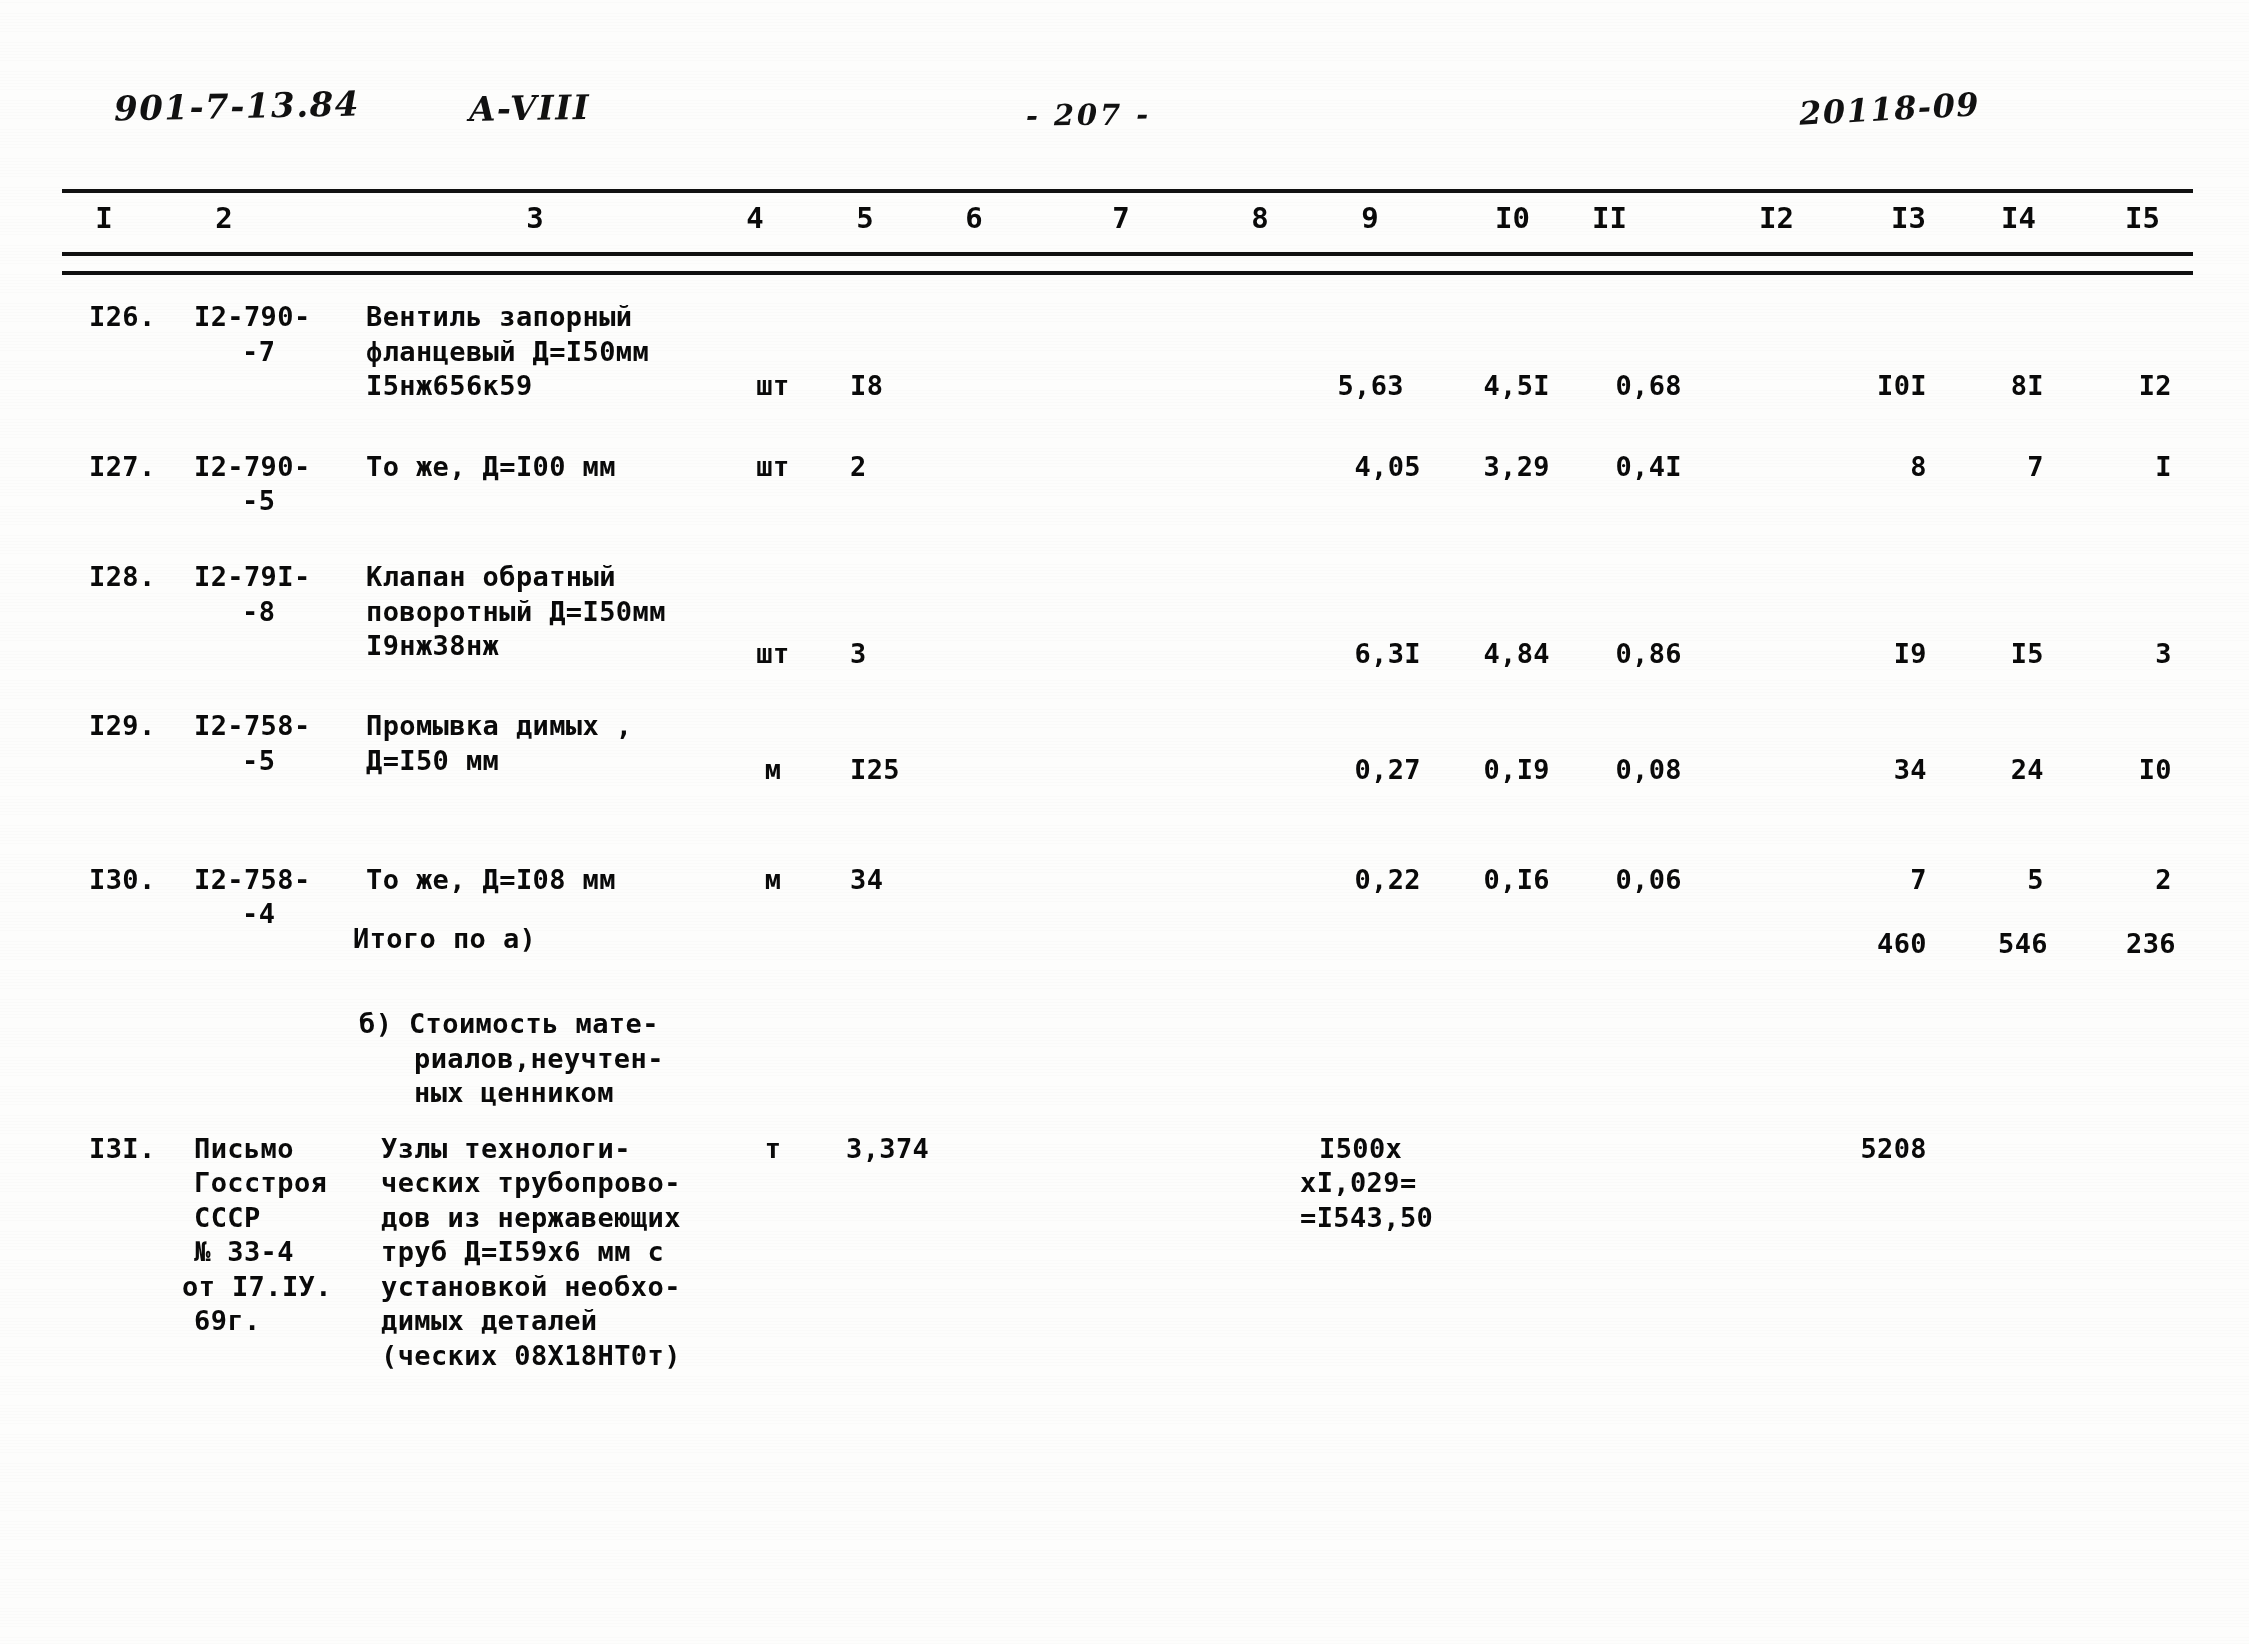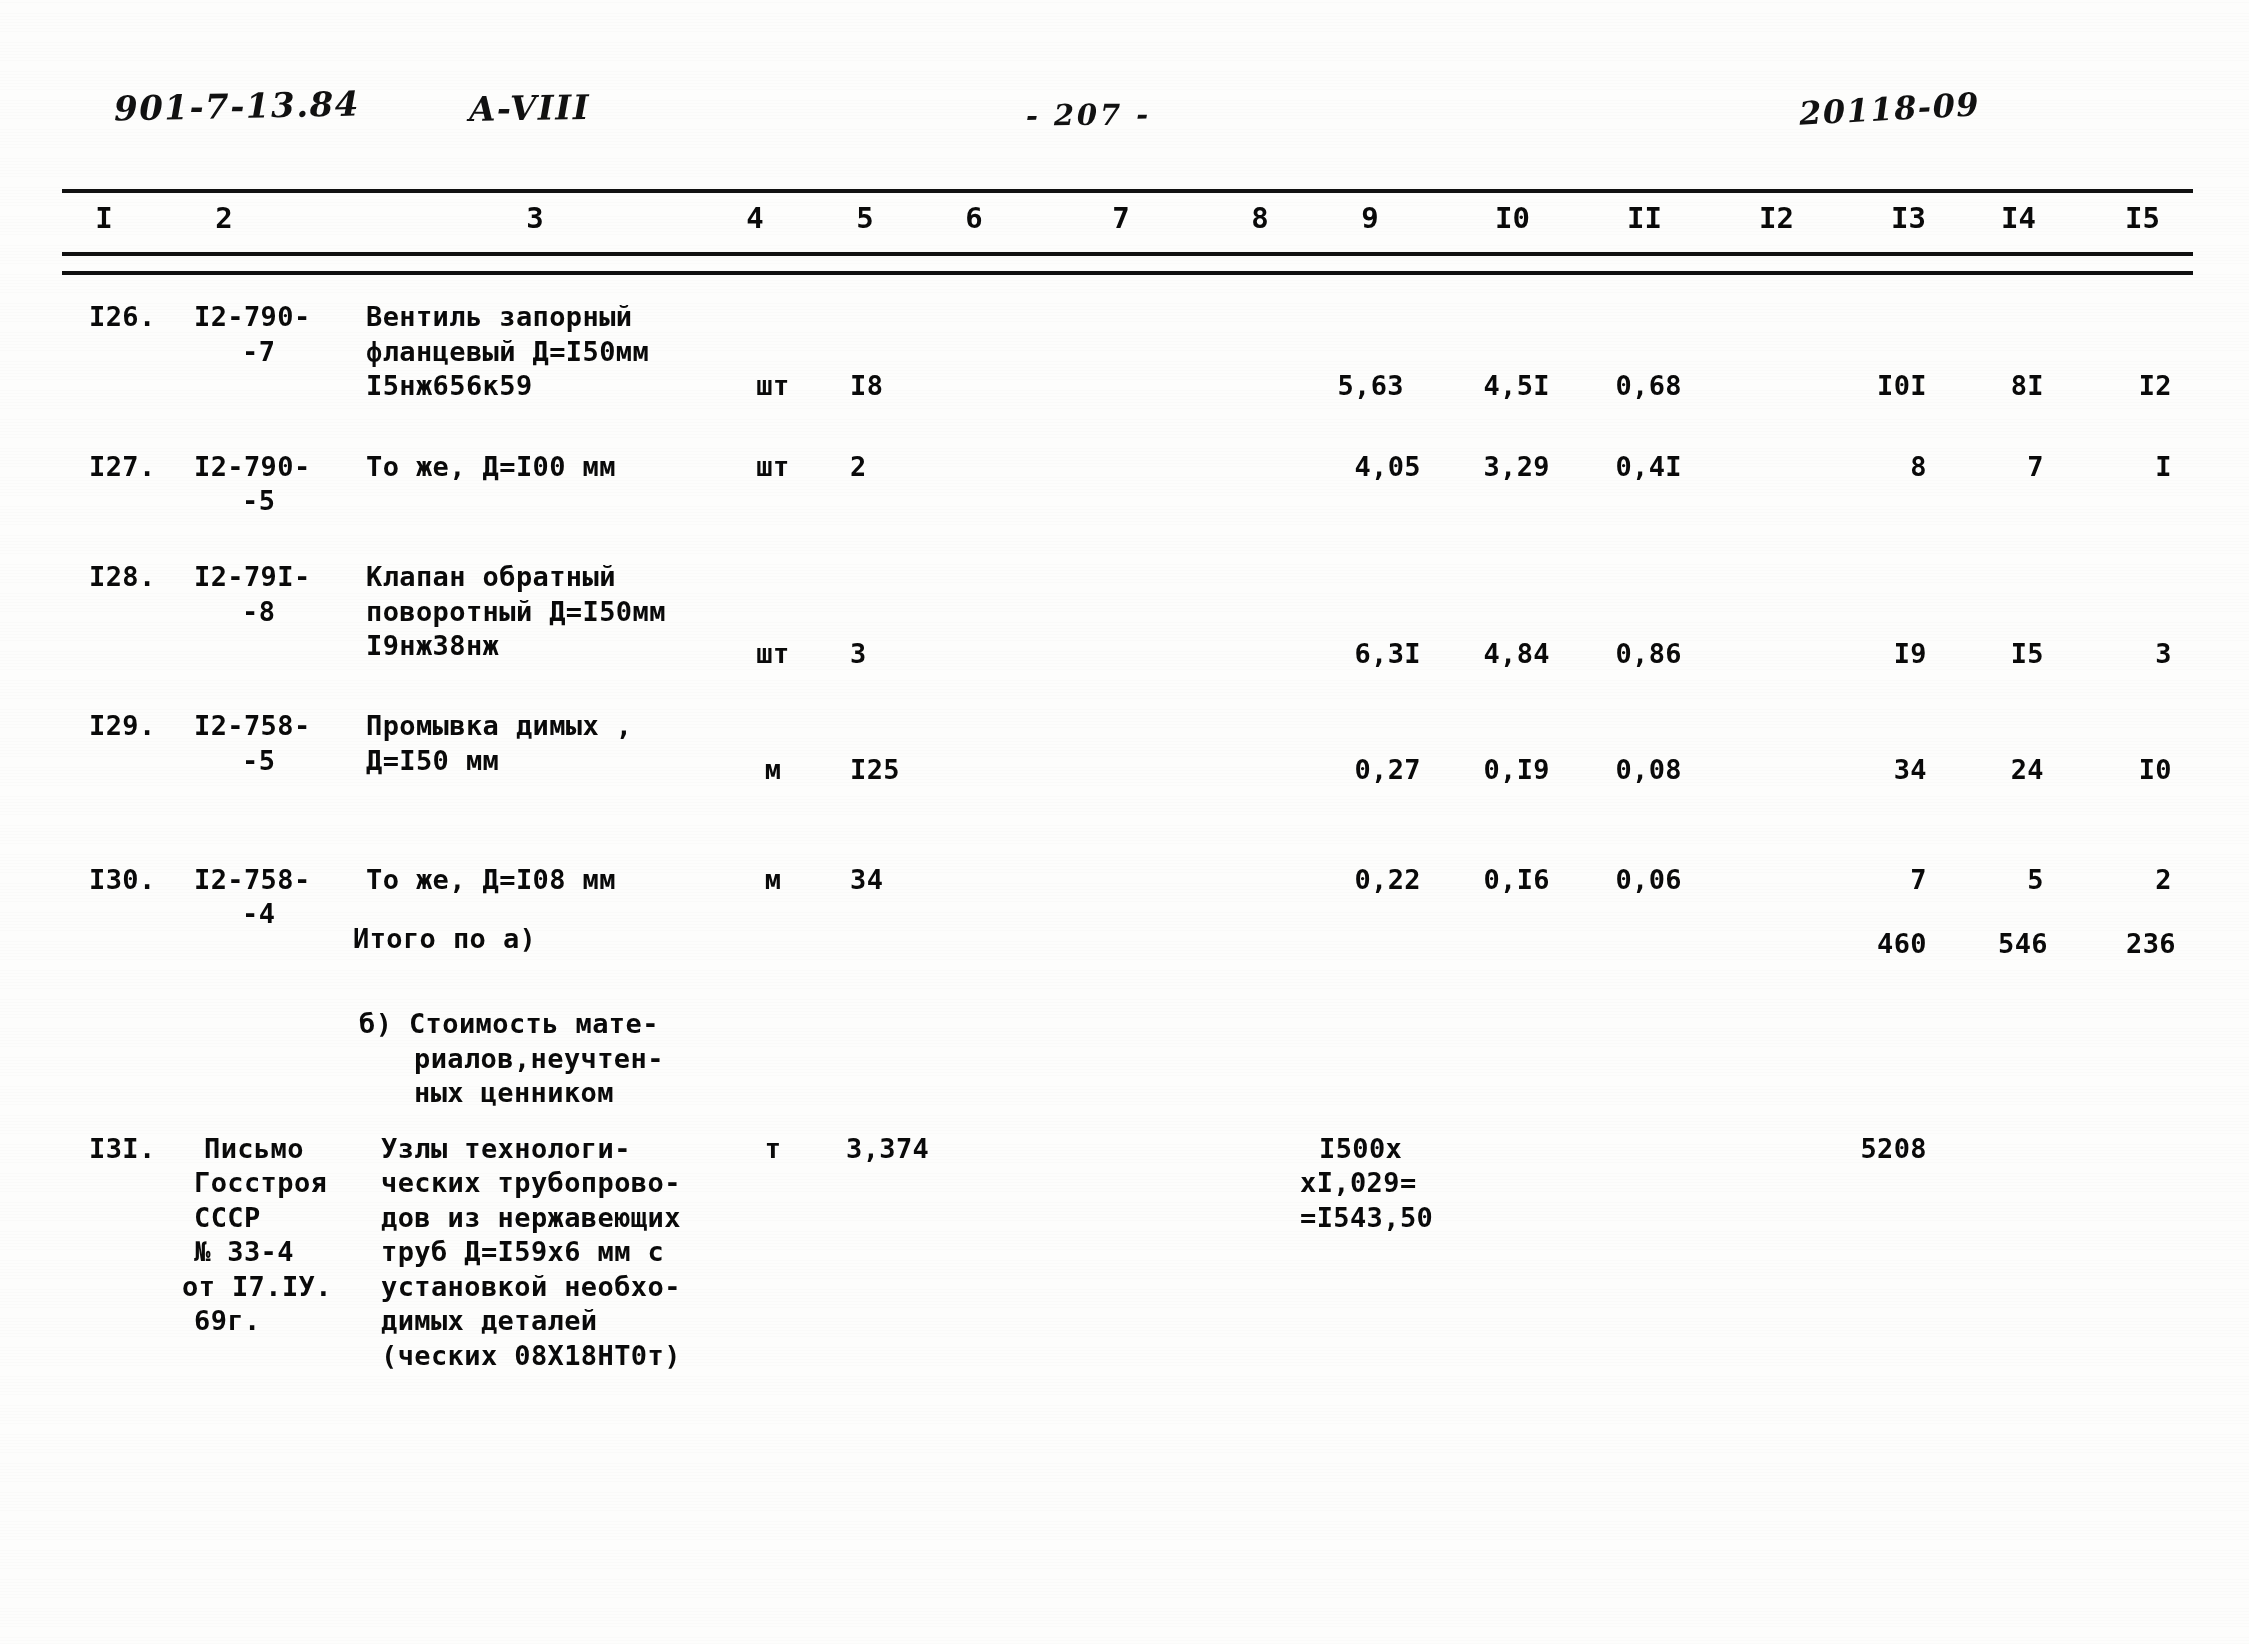--- a/index.html
+++ b/index.html
@@ -142,21 +142,21 @@
     <div class="ch" style="left:82px;width:44px">I</div>
     <div class="ch" style="left:202px;width:44px">2</div>
     <div class="ch" style="left:513px;width:44px">3</div>
     <div class="ch" style="left:733px;width:44px">4</div>
     <div class="ch" style="left:843px;width:44px">5</div>
     <div class="ch" style="left:952px;width:44px">6</div>
     <div class="ch" style="left:1099px;width:44px">7</div>
     <div class="ch" style="left:1238px;width:44px">8</div>
     <div class="ch" style="left:1348px;width:44px">9</div>
     <div class="ch" style="left:1487px;width:51px">I0</div>
-    <div class="ch" style="left:1619px;width:51px">II</div>
+    <div class="ch" style="left:1584px;width:51px">II</div>
     <div class="ch" style="left:1751px;width:51px">I2</div>
     <div class="ch" style="left:1883px;width:51px">I3</div>
     <div class="ch" style="left:1993px;width:51px">I4</div>
     <div class="ch" style="left:2117px;width:51px">I5</div>
   </div>
 
   <div class="tbl">
 
     <div class="cell" style="left:89px;top:300px"></div>
     <div class="cell" style="left:89px;top:300px">I26.</div>
@@ -232,21 +232,21 @@
     <div class="cell" style="left:353px;top:922px">Итого по а)</div>
     <div class="cell num" style="left:1824px;top:927px;width:103px">460</div>
     <div class="cell num" style="left:1945px;top:927px;width:103px">546</div>
     <div class="cell num" style="left:2073px;top:927px;width:103px">236</div>
 
     <div class="cell" style="left:359px;top:1007px">б) Стоимость мате-</div>
     <div class="cell" style="left:414px;top:1042px">риалов,неучтен-</div>
     <div class="cell" style="left:414px;top:1076px">ных ценником</div>
 
     <div class="cell" style="left:89px;top:1132px">I3I.</div>
-    <div class="cell" style="left:204px;top:1132px">Письмо</div>
+    <div class="cell" style="left:194px;top:1132px">Письмо</div>
     <div class="cell" style="left:194px;top:1166px">Госстроя</div>
     <div class="cell" style="left:194px;top:1201px">СССР</div>
     <div class="cell" style="left:194px;top:1235px">№ 33-4</div>
     <div class="cell" style="left:182px;top:1270px">от I7.IУ.</div>
     <div class="cell" style="left:194px;top:1304px">69г.</div>
 
     <div class="cell" style="left:381px;top:1132px">Узлы технологи-</div>
     <div class="cell" style="left:381px;top:1166px">ческих трубопрово-</div>
     <div class="cell" style="left:381px;top:1201px">дов из нержавеющих</div>
     <div class="cell" style="left:381px;top:1235px">труб Д=I59х6 мм с</div>

